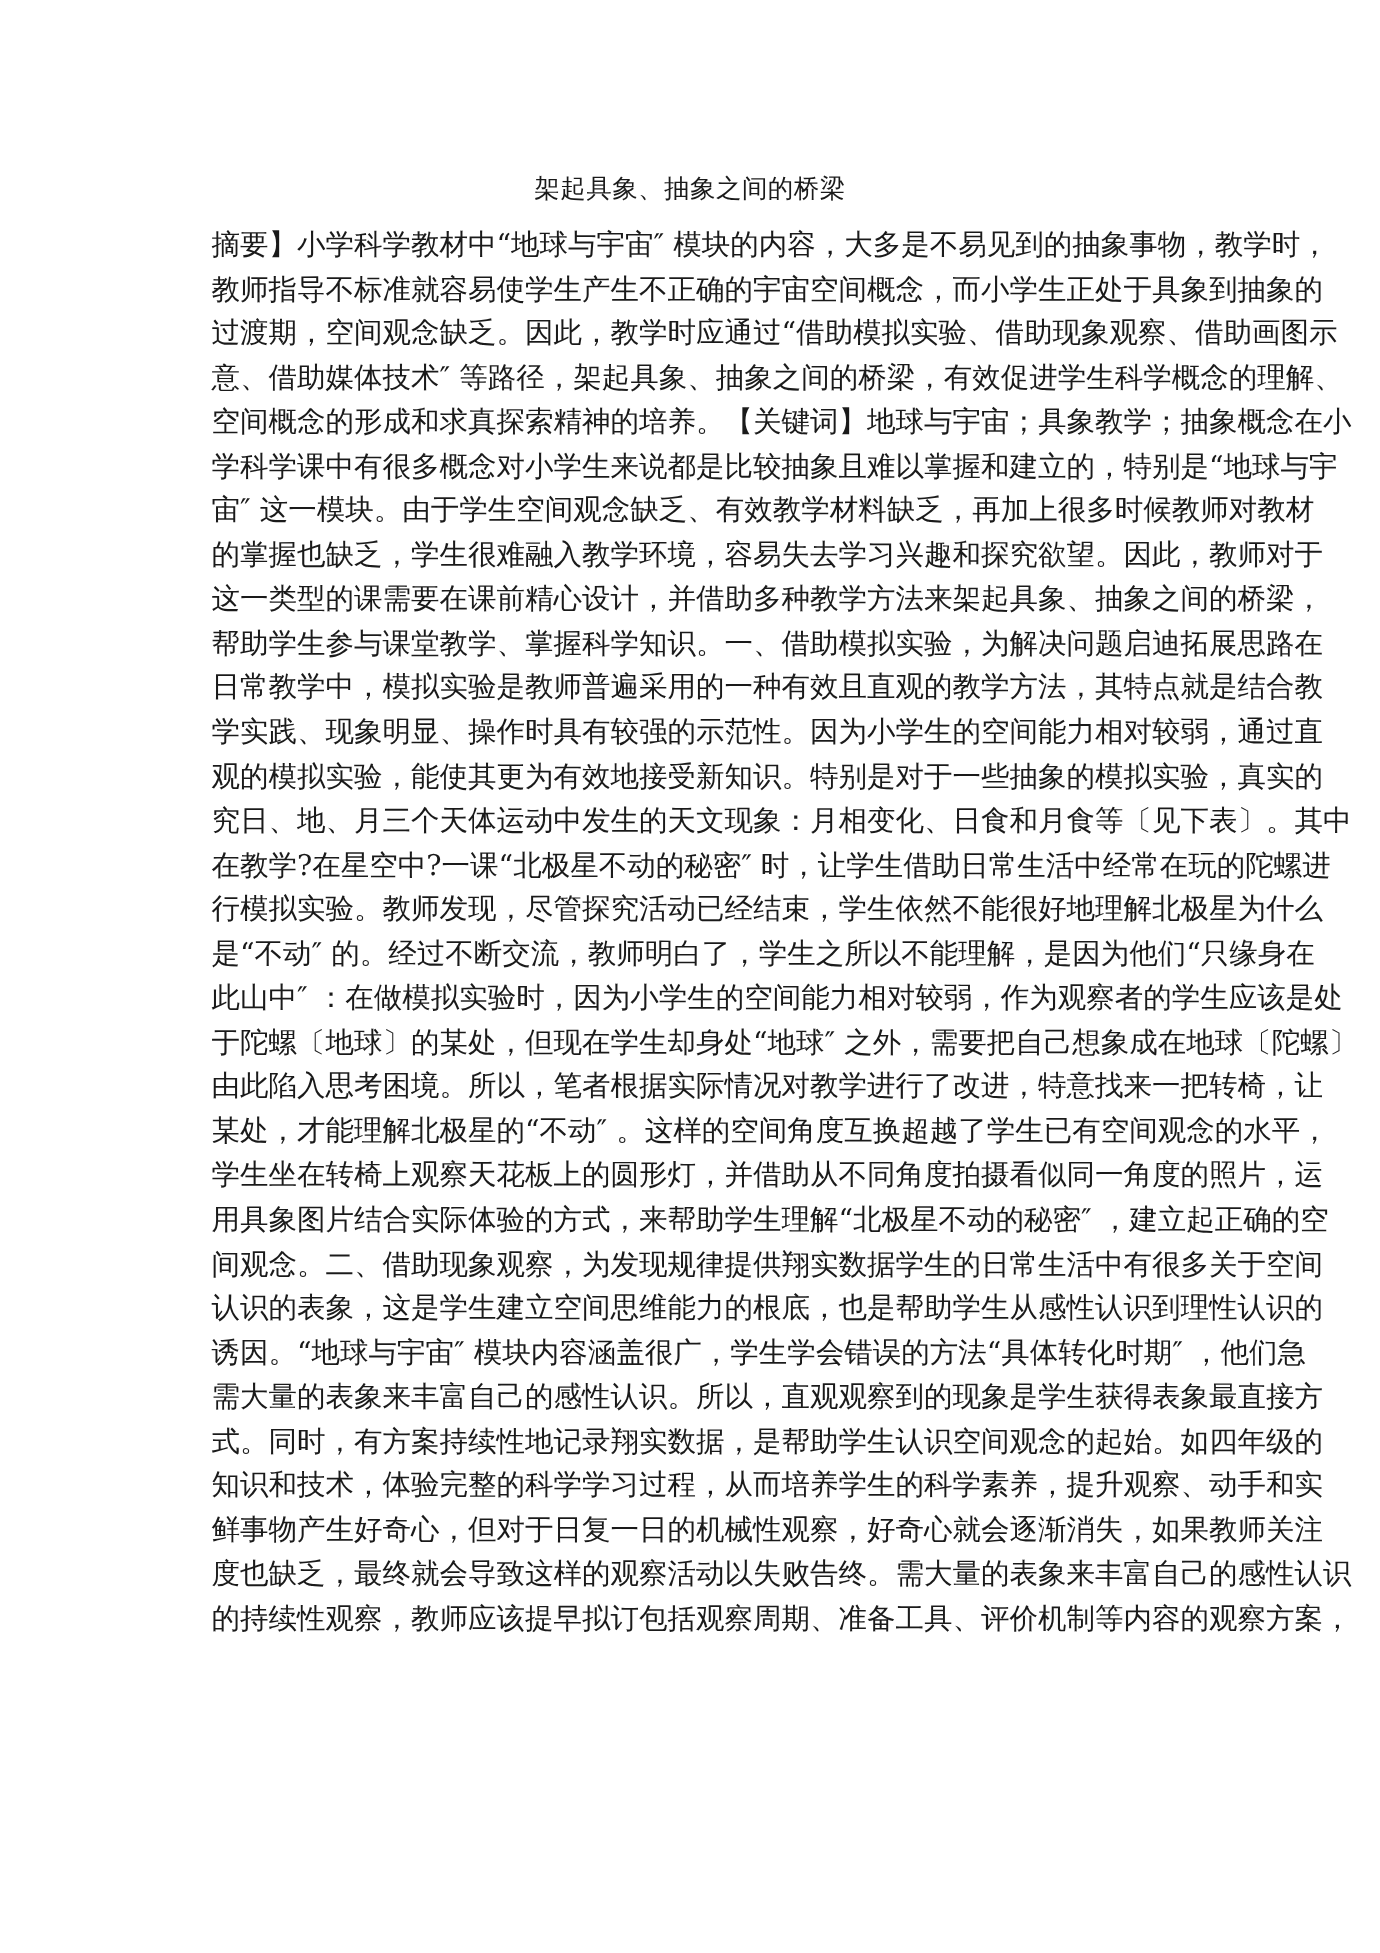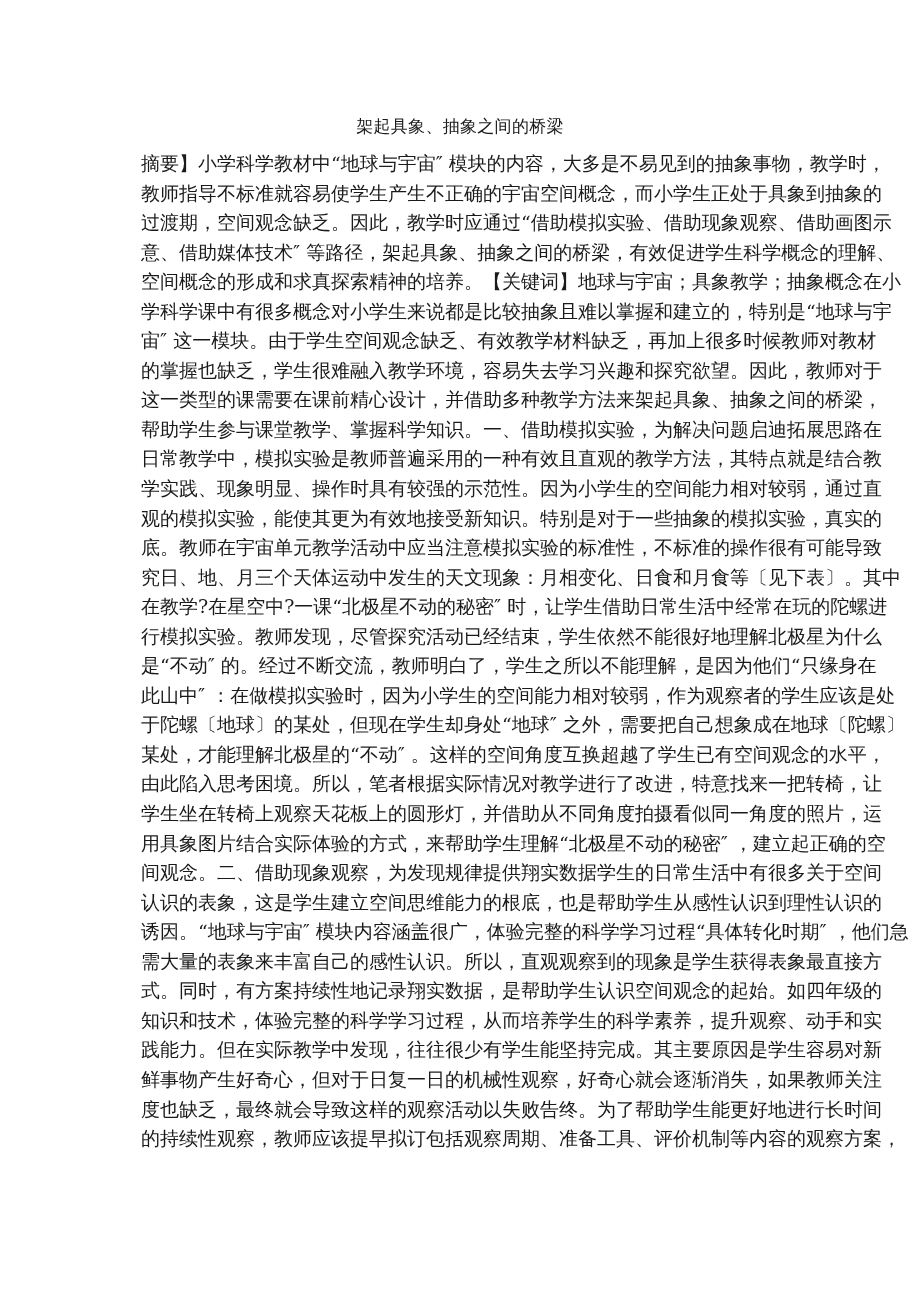--- a/index.html
+++ b/index.html
@@ -65,35 +65,33 @@
     <span class="line">意、借助媒体技术″ 等路径，架起具象、抽象之间的桥梁，有效促进学生科学概念的理解、</span>
     <span class="line">空间概念的形成和求真探索精神的培养。【关键词】地球与宇宙；具象教学；抽象概念在小</span>
     <span class="line">学科学课中有很多概念对小学生来说都是比较抽象且难以掌握和建立的，特别是“地球与宇</span>
     <span class="line">宙″ 这一模块。由于学生空间观念缺乏、有效教学材料缺乏，再加上很多时候教师对教材</span>
     <span class="line">的掌握也缺乏，学生很难融入教学环境，容易失去学习兴趣和探究欲望。因此，教师对于</span>
     <span class="line">这一类型的课需要在课前精心设计，并借助多种教学方法来架起具象、抽象之间的桥梁，</span>
     <span class="line">帮助学生参与课堂教学、掌握科学知识。一、借助模拟实验，为解决问题启迪拓展思路在</span>
     <span class="line">日常教学中，模拟实验是教师普遍采用的一种有效且直观的教学方法，其特点就是结合教</span>
     <span class="line">学实践、现象明显、操作时具有较强的示范性。因为小学生的空间能力相对较弱，通过直</span>
     <span class="line">观的模拟实验，能使其更为有效地接受新知识。特别是对于一些抽象的模拟实验，真实的</span>
-    <span class="line">底。教师在宇宙单元教学活动中应当注意模拟实验的标准性，不标准的操作很有可能导致</span>
     <span class="line">究日、地、月三个天体运动中发生的天文现象：月相变化、日食和月食等〔见下表〕。其中</span>
     <span class="line">在教学?在星空中?一课“北极星不动的秘密″ 时，让学生借助日常生活中经常在玩的陀螺进</span>
     <span class="line">行模拟实验。教师发现，尽管探究活动已经结束，学生依然不能很好地理解北极星为什么</span>
     <span class="line">是“不动″ 的。经过不断交流，教师明白了，学生之所以不能理解，是因为他们“只缘身在</span>
     <span class="line">此山中″ ：在做模拟实验时，因为小学生的空间能力相对较弱，作为观察者的学生应该是处</span>
     <span class="line">于陀螺〔地球〕的某处，但现在学生却身处“地球″ 之外，需要把自己想象成在地球〔陀螺〕</span>
+    <span class="line">由此陷入思考困境。所以，笔者根据实际情况对教学进行了改进，特意找来一把转椅，让</span>
     <span class="line">某处，才能理解北极星的“不动″ 。这样的空间角度互换超越了学生已有空间观念的水平，</span>
-    <span class="line">由此陷入思考困境。所以，笔者根据实际情况对教学进行了改进，特意找来一把转椅，让</span>
     <span class="line">学生坐在转椅上观察天花板上的圆形灯，并借助从不同角度拍摄看似同一角度的照片，运</span>
     <span class="line">用具象图片结合实际体验的方式，来帮助学生理解“北极星不动的秘密″ ，建立起正确的空</span>
     <span class="line">间观念。二、借助现象观察，为发现规律提供翔实数据学生的日常生活中有很多关于空间</span>
     <span class="line">认识的表象，这是学生建立空间思维能力的根底，也是帮助学生从感性认识到理性认识的</span>
-    <span class="line">诱因。“地球与宇宙″ 模块内容涵盖很广，体验完整的科学学习过程“具体转化时期″ ，他们急</span>
+    <span class="line">诱因。“地球与宇宙″ 模块内容涵盖很广，学生学会错误的方法“具体转化时期″ ，他们急</span>
     <span class="line">需大量的表象来丰富自己的感性认识。所以，直观观察到的现象是学生获得表象最直接方</span>
     <span class="line">式。同时，有方案持续性地记录翔实数据，是帮助学生认识空间观念的起始。如四年级的</span>
     <span class="line">知识和技术，体验完整的科学学习过程，从而培养学生的科学素养，提升观察、动手和实</span>
-    <span class="line">践能力。但在实际教学中发现，往往很少有学生能坚持完成。其主要原因是学生容易对新</span>
     <span class="line">鲜事物产生好奇心，但对于日复一日的机械性观察，好奇心就会逐渐消失，如果教师关注</span>
-    <span class="line">度也缺乏，最终就会导致这样的观察活动以失败告终。为了帮助学生能更好地进行长时间</span>
+    <span class="line">度也缺乏，最终就会导致这样的观察活动以失败告终。需大量的表象来丰富自己的感性认识</span>
     <span class="line last">的持续性观察，教师应该提早拟订包括观察周期、准备工具、评价机制等内容的观察方案，</span>
   </div>
 </div>
 
 </body></html>

